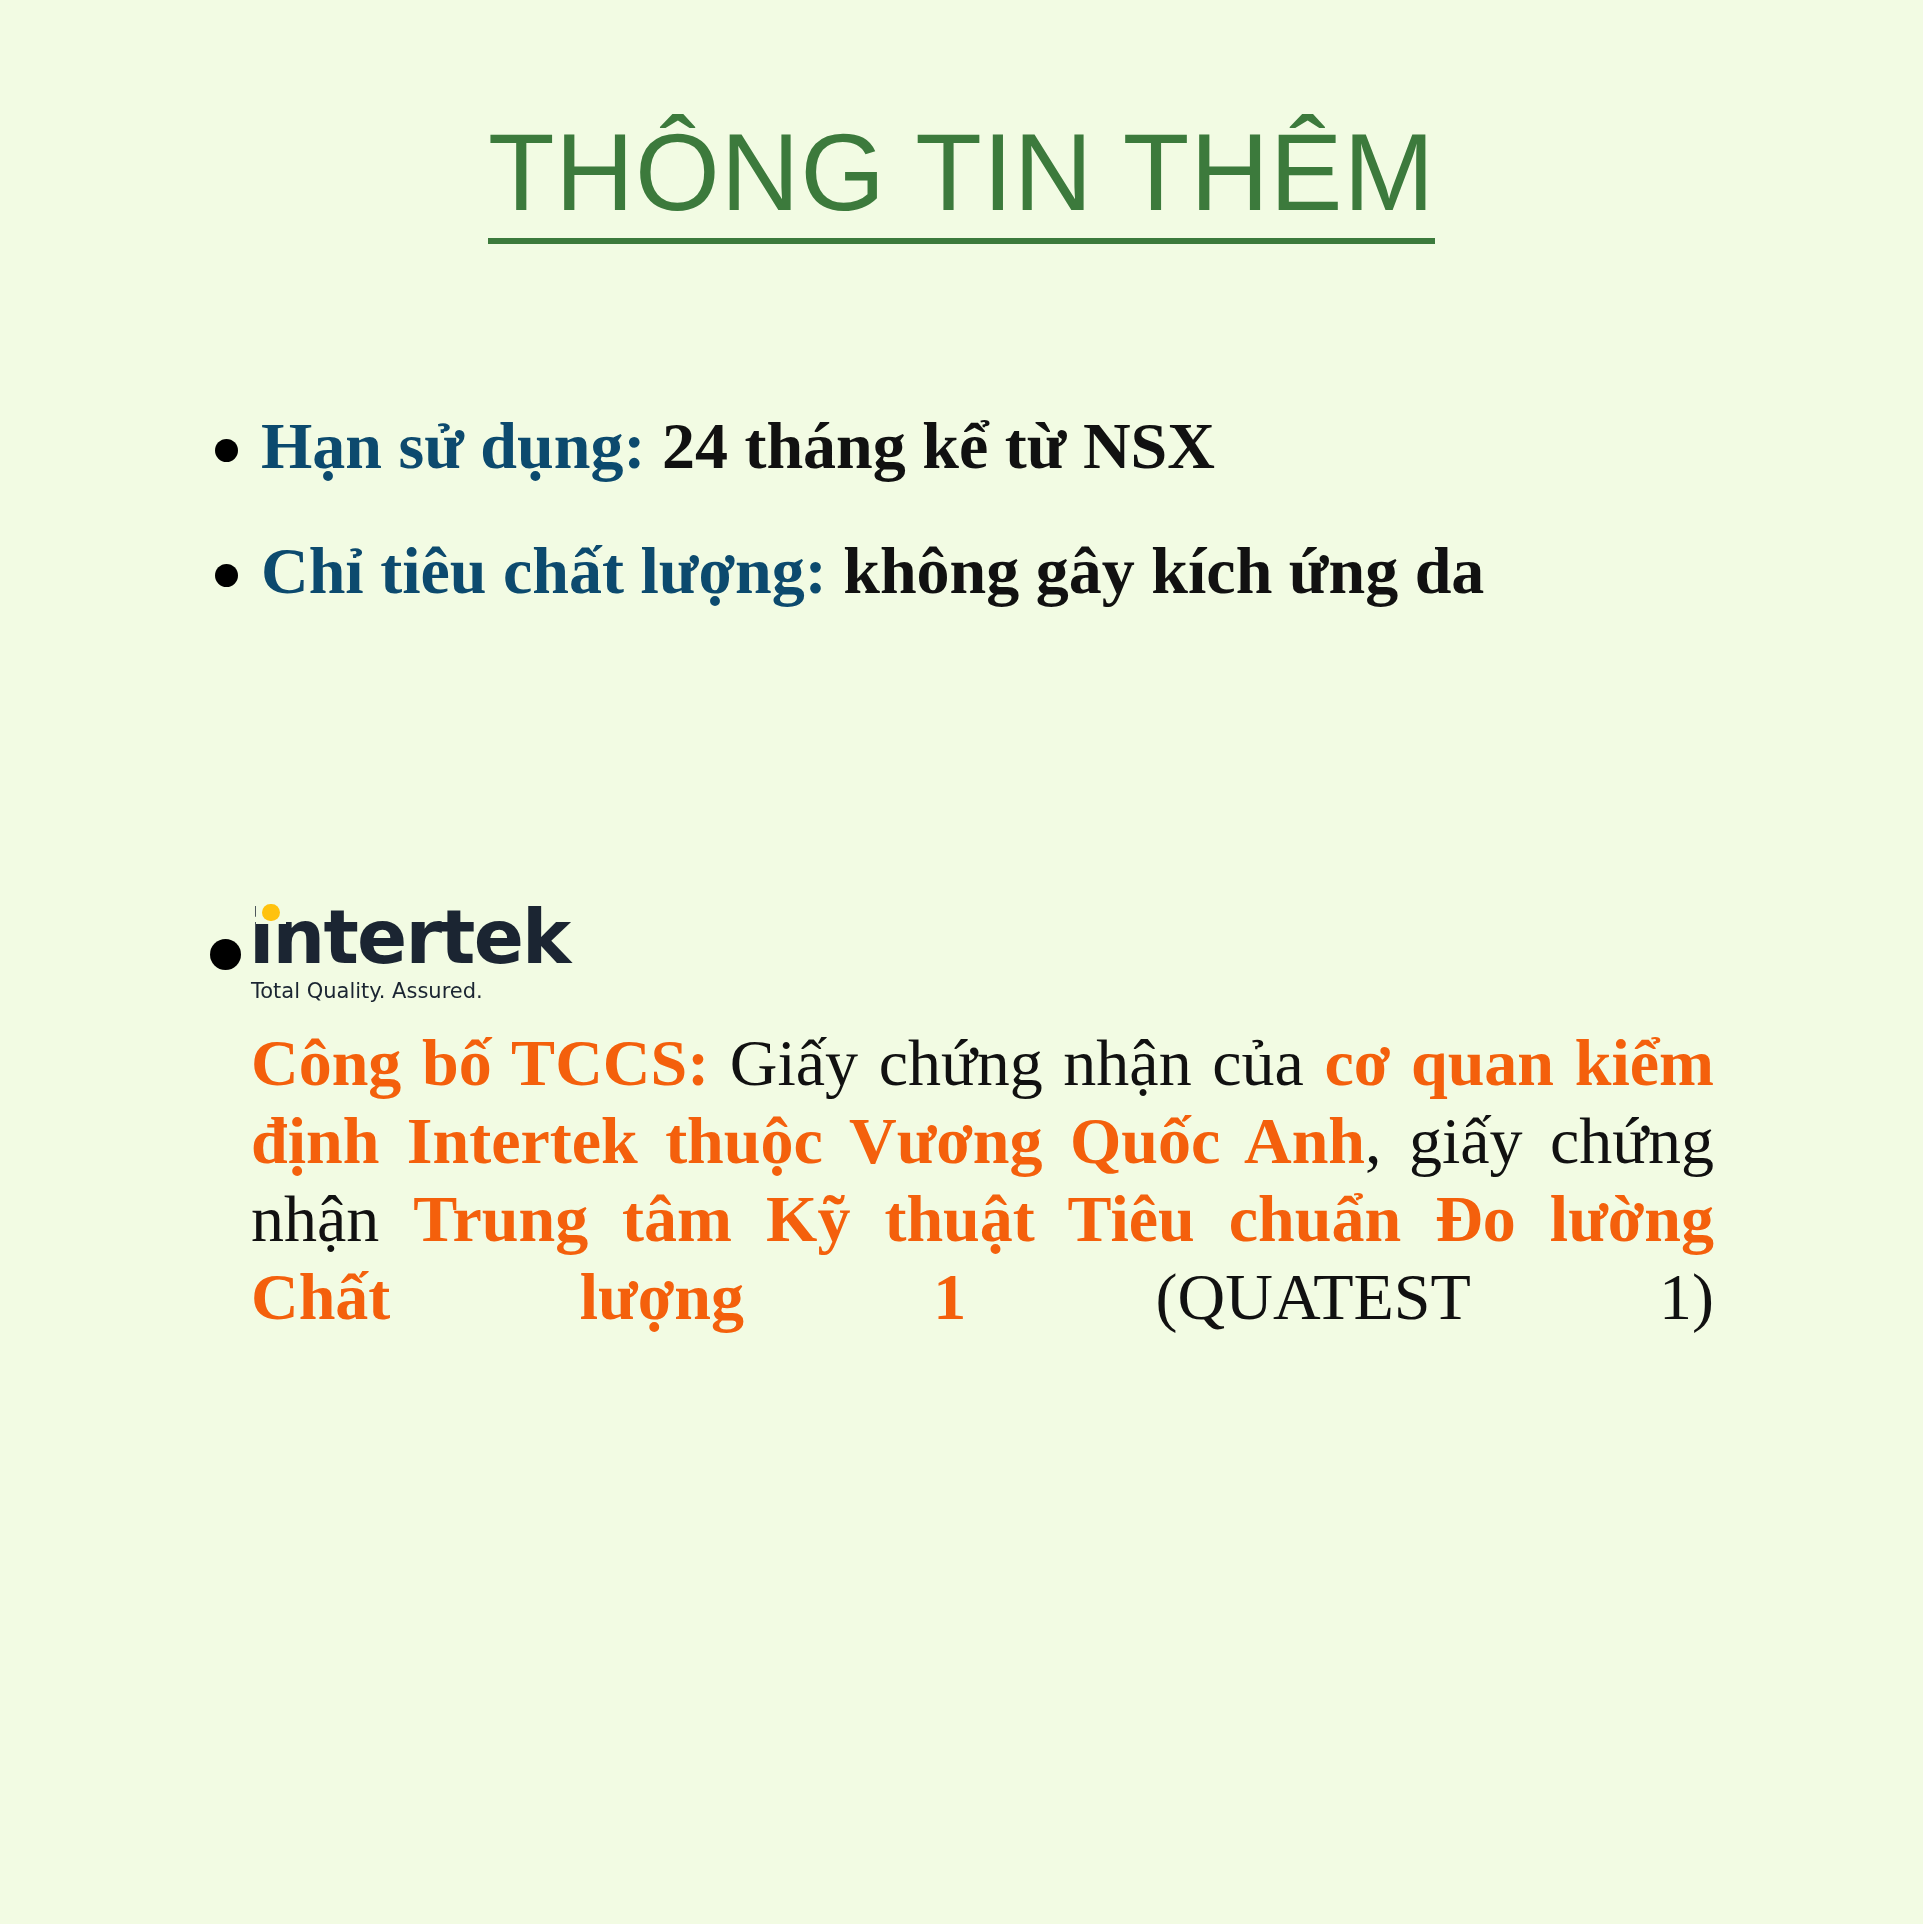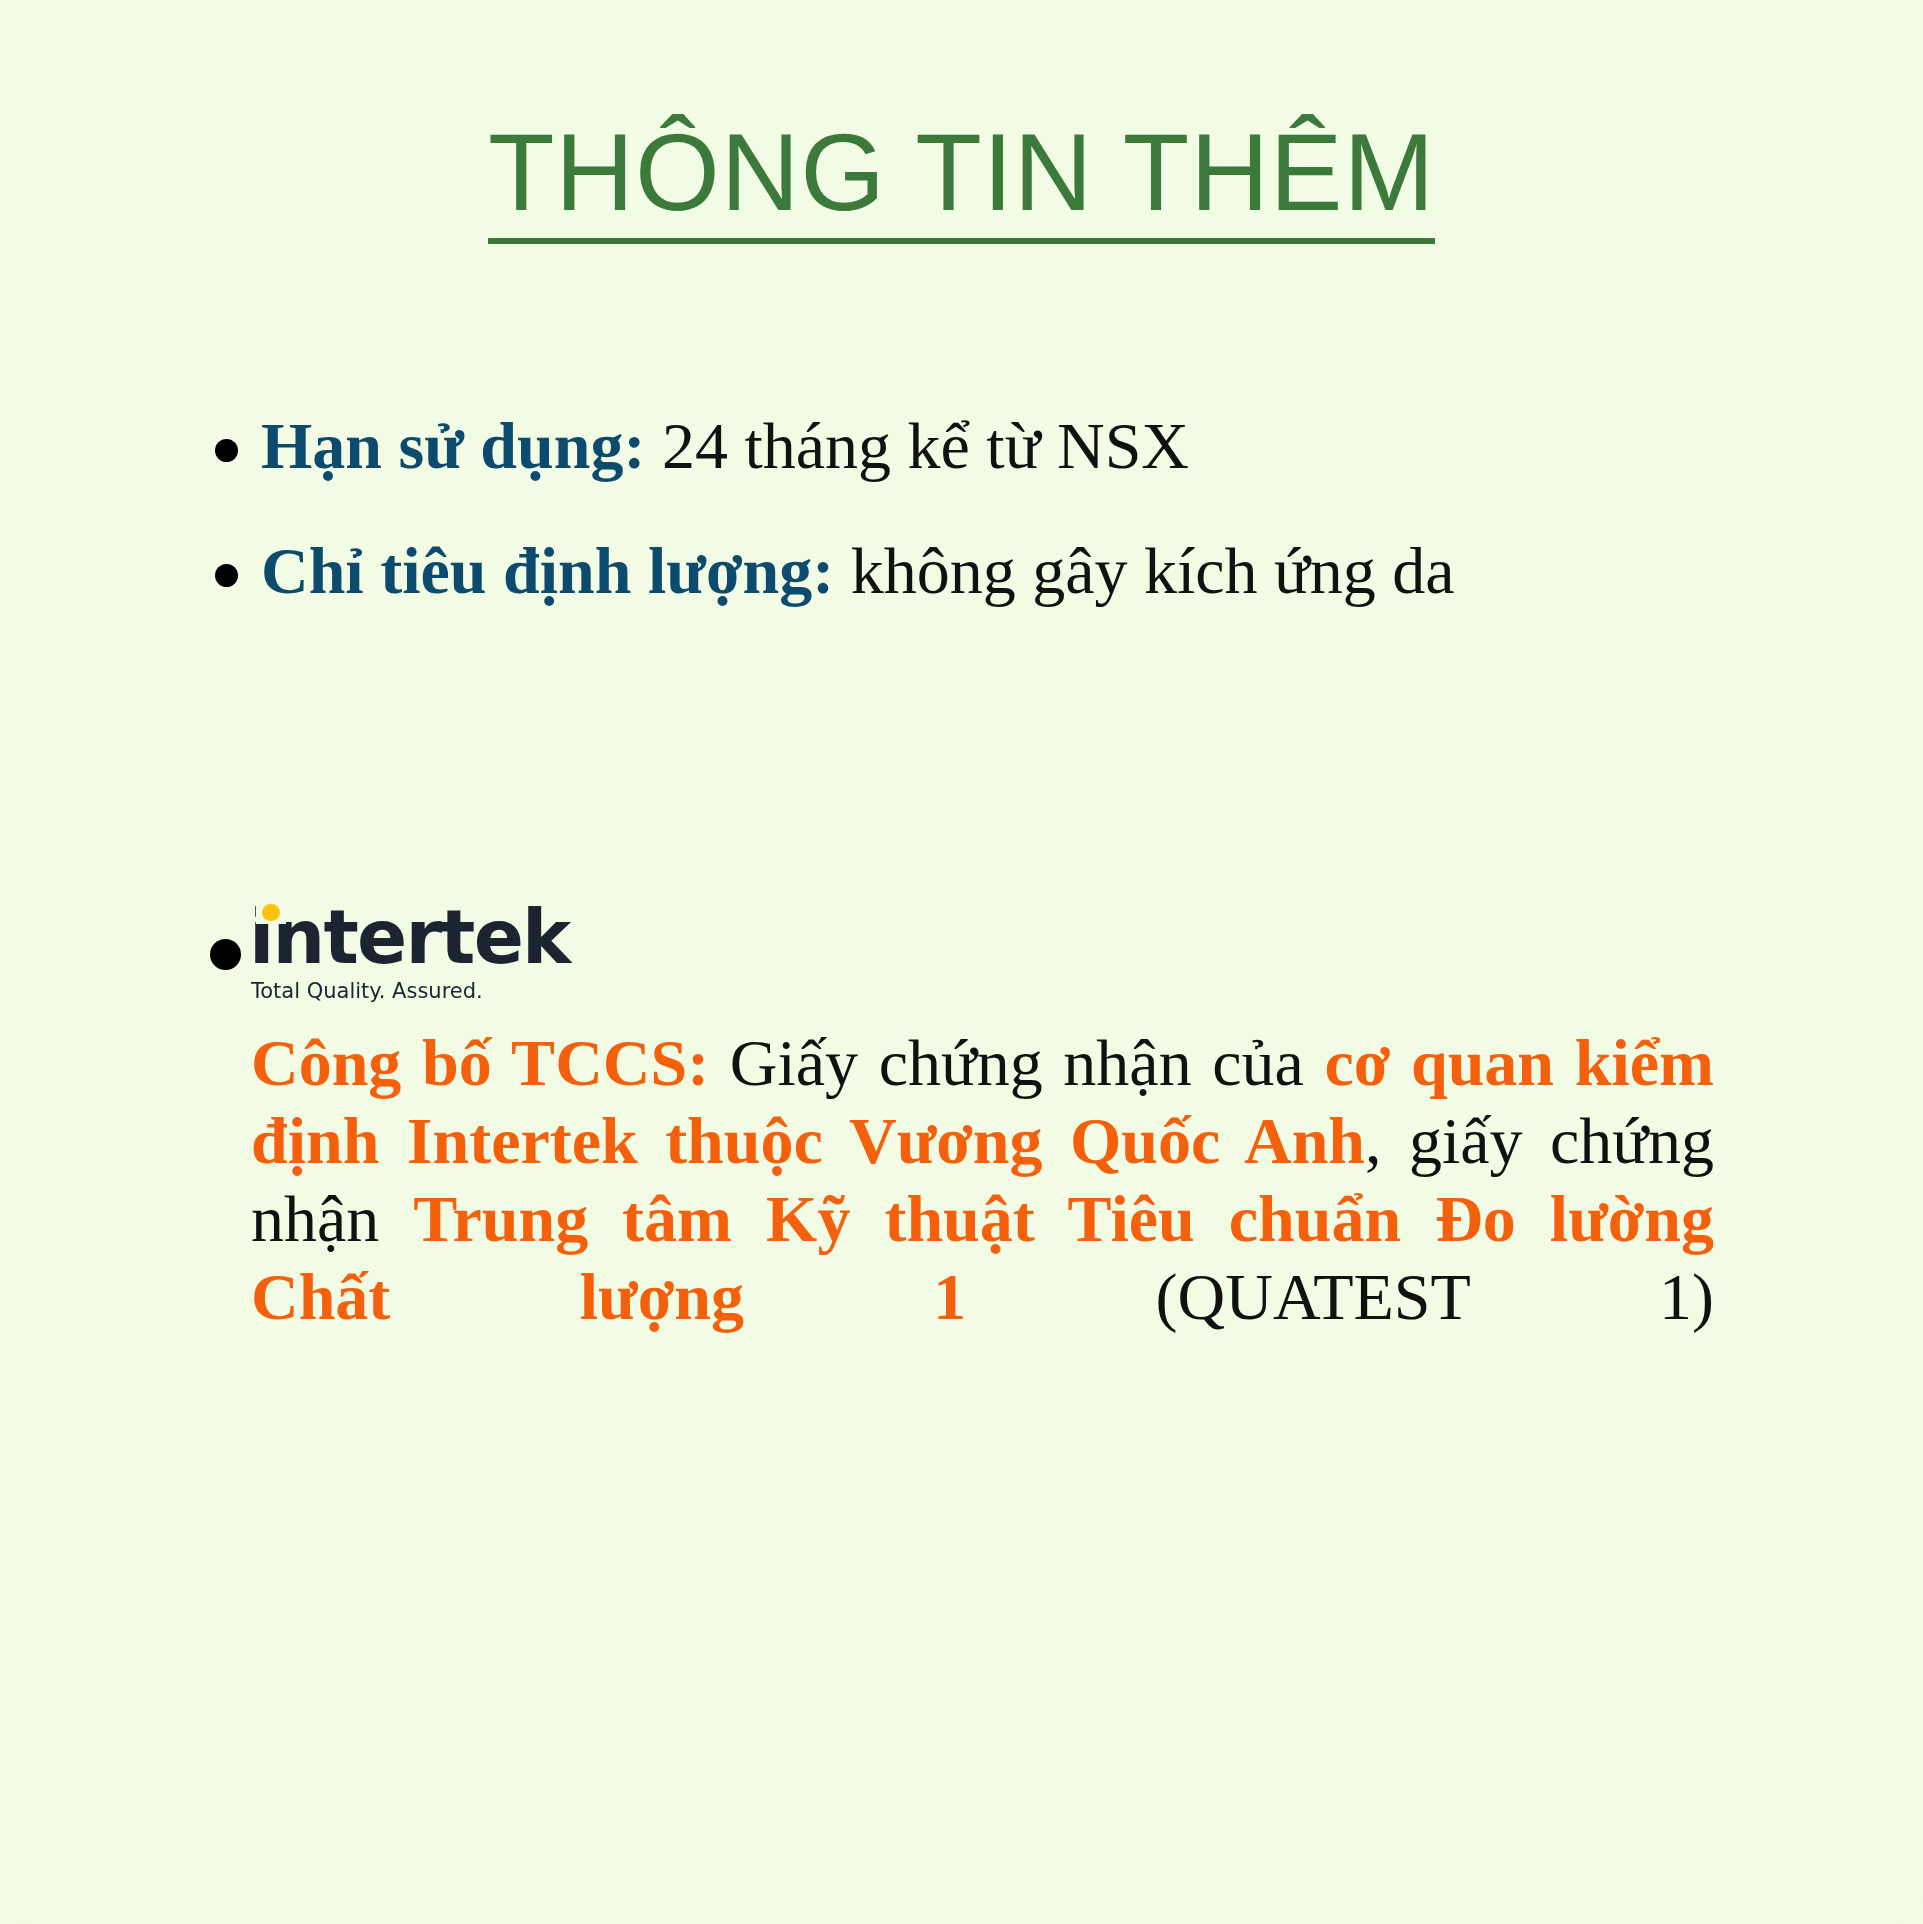--- a/index.html
+++ b/index.html
@@ -71,21 +71,21 @@
     line-height: 1.22;
     color: #111111;
   }
   .b-label {
     color: #0c4a6e;
     font-weight: bold;
     font-family: Liberation Serif, serif;
   }
   .b-value {
     color: #111111;
-    font-weight: 400;
+    font-weight: 700;
   }
 
   
   .logo-block {
     position: absolute;
     top: 900px;
     left: 210px;
     width: 388px;
     height: 111px;
   }
@@ -185,21 +185,21 @@
     <div class="bullet-row">
       <span class="dot"></span>
       <div class="b-text">
         <span class="b-label">Hạn sử dụng:</span><span class="b-value"> 24 tháng kể từ NSX</span>
       </div>
     </div>
 
     <div class="bullet-row">
       <span class="dot"></span>
       <div class="b-text">
-        <span class="b-label">Chỉ tiêu định lượng:</span><span class="b-value"> không gây kích ứng da</span>
+        <span class="b-label">Chỉ tiêu chất lượng:</span><span class="b-value"> không gây kích ứng da</span>
       </div>
     </div>
 
 
   </div>
 
   <div class="logo-block">
     <div class="logo-row">
       <span class="logo-bigdot"></span>
       <span class="logo-word">intertek</span>

